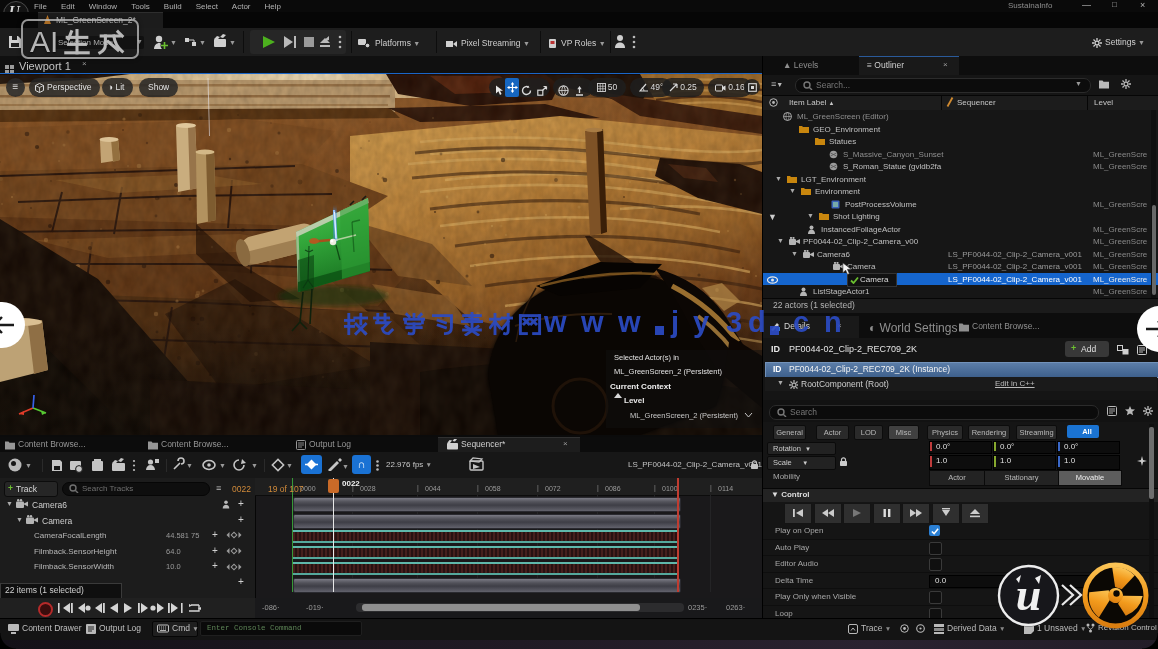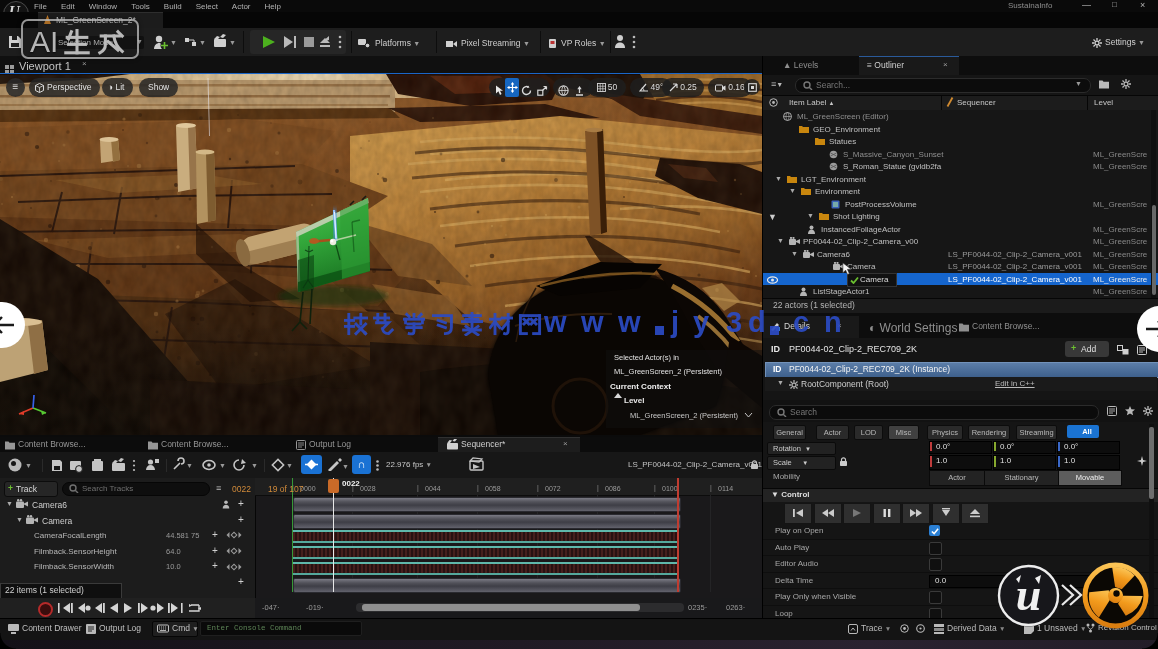--- a/index.html
+++ b/index.html
@@ -1164,21 +1164,21 @@
           <div class="abs" style="left:293px;top:136px;width:386px;height:1.5px;background:#55a89c;"></div>
         </div>
 
     <div class="abs" style="left:292px;top:41px;width:1.2px;height:114px;background:#3aa53a;opacity:0.9;"></div>
     <div class="abs" style="left:677px;top:41px;width:1.5px;height:114px;background:#c03c30;"></div>
     <div class="abs" style="left:333px;top:41px;width:1px;height:114px;background:#e8e8e8;"></div>
     <div class="abs" style="left:328px;top:42px;width:11px;height:14px;background:#c96a28;border-radius:2px;"></div>
     <div class="abs" style="left:342px;top:42px;font-size:8px;color:#f0f0f0;font-weight:bold;">0022</div>
 
     <div class="abs" style="left:255px;top:161px;width:507px;height:20px;background:#19191b;"></div>
-    <div class="abs" style="left:262px;top:166px;font-size:7.5px;color:#9a9a9a;">-047·</div>
+    <div class="abs" style="left:262px;top:166px;font-size:7.5px;color:#9a9a9a;">-086·</div>
     <div class="abs" style="left:306px;top:166px;font-size:7.5px;color:#9a9a9a;">-019·</div>
     <div class="abs" style="left:356px;top:166px;width:328px;height:9px;background:#2c2c2e;border-radius:4px;"></div>
     <div class="abs" style="left:362px;top:167px;width:278px;height:7px;background:#8f8f8f;border-radius:3px;"></div>
     <div class="abs" style="left:688px;top:166px;font-size:7.5px;color:#9a9a9a;">0235·</div>
     <div class="abs" style="left:726px;top:166px;font-size:7.5px;color:#9a9a9a;">0263·</div>
   </div>
 
   
   <div class="abs" style="left:0;top:618px;width:1158px;height:22px;background:#141414;border-top:1px solid #000;"></div>
   <div id="statusbar">

